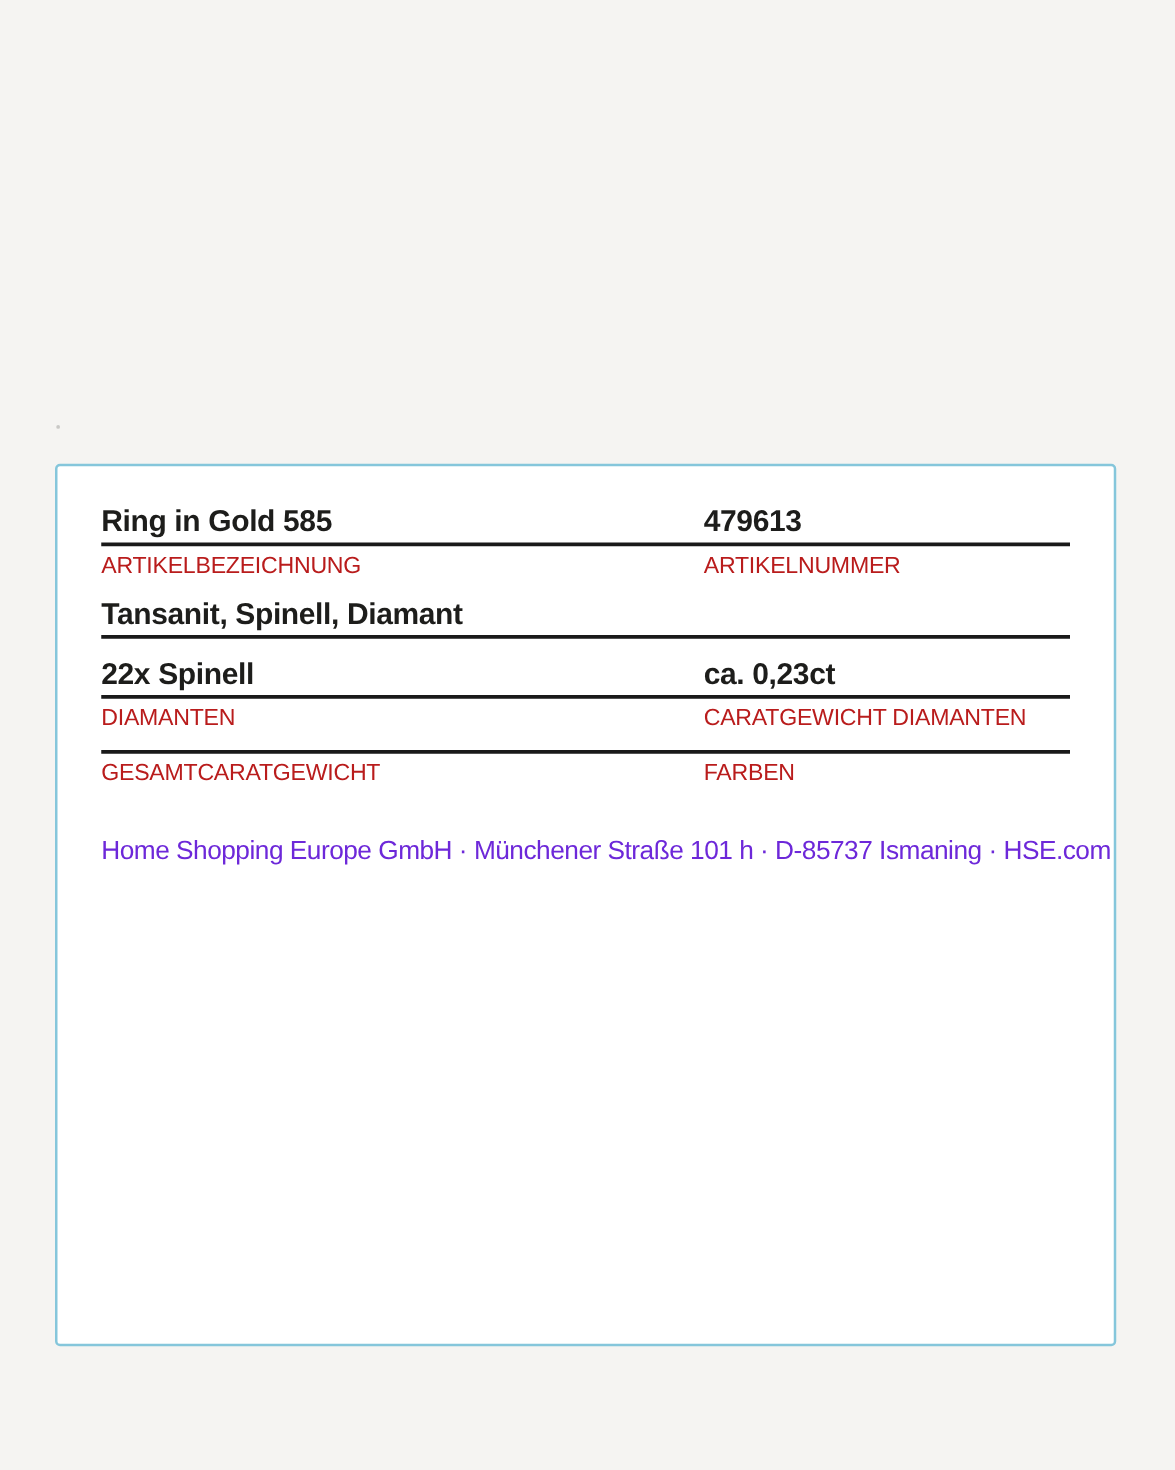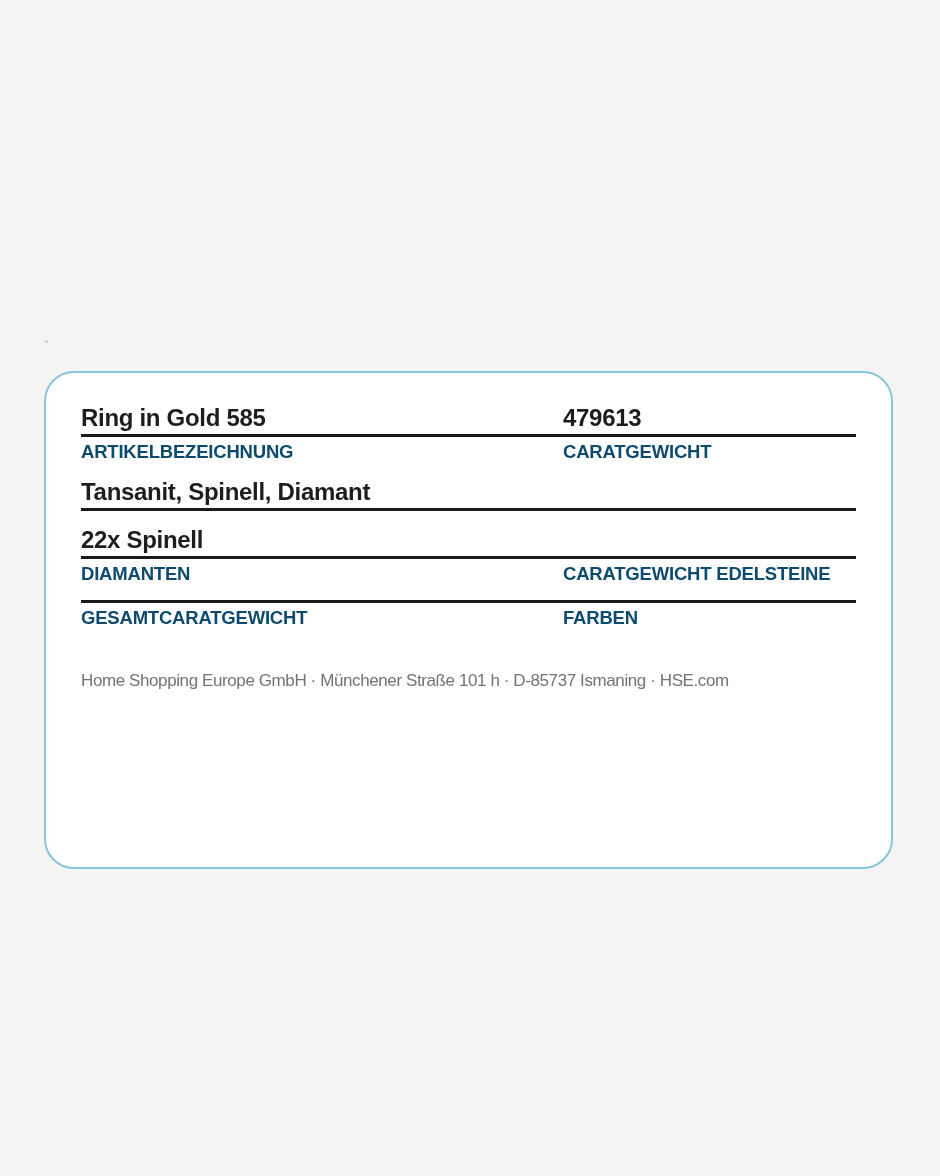--- a/index.html
+++ b/index.html
@@ -24,25 +24,25 @@
     width: 3px;
     height: 3px;
     background: #c9c8c6;
     border-radius: 50%;
   }
   .card {
     position: absolute;
     left: 44px;
     top: 371px;
     width: 849px;
-    height: 498px;
+    height: 706px;
     box-sizing: border-box;
     background: #ffffff;
     border: 2px solid #85c6db;
-    border-radius: 30px;
+    border-radius: 4px;
     padding: 30px 35px 0 35px;
   }
   .row {
     margin-bottom: 14px;
   }
   .vals, .labels {
     display: grid;
     grid-template-columns: 482px 1fr;
     column-gap: 0;
   }
@@ -55,72 +55,73 @@
     white-space: pre;
   }
   .divider {
     height: 3px;
     background: #1a1a1a;
     margin: 1px 0 3px 0;
   }
   .lab {
     font-size: 18.5px;
     line-height: 23px;
-    font-weight: bold;
-    color: #0c4a6e;
+    font-weight: normal;
+    color: #b91c1c;
     letter-spacing: -0.2px;
     white-space: pre;
   }
   .footer {
     margin-top: 39px;
-    font-size: 17px;
+    font-size: 21px;
     line-height: 26px;
     font-weight: normal;
-    color: #737373;
+    color: #6d28d9;
     letter-spacing: -0.4px;
     white-space: pre;
   }
 </style>
 </head>
 <body>
 
 <div class="page">
   <div class="speck"></div>
 
   <div class="card">
 
     <div class="row">
       <div class="vals">
         <div class="val">Ring in Gold 585</div>
         <div class="val">479613</div>
       </div>
       <div class="divider"></div>
       <div class="labels">
         <div class="lab">ARTIKELBEZEICHNUNG</div>
-        <div class="lab">CARATGEWICHT</div>
+        <div class="lab">ARTIKELNUMMER</div>
       </div>
     </div>
 
     <div class="row">
       <div class="vals">
         <div class="val">Tansanit, Spinell, Diamant</div>
         <div class="val"></div>
       </div>
       <div class="divider"></div>
     </div>
 
 
     <div class="row">
       <div class="vals">
         <div class="val">22x Spinell</div>
+        <div class="val">ca. 0,23ct</div>
       </div>
       <div class="divider"></div>
       <div class="labels">
         <div class="lab">DIAMANTEN</div>
-        <div class="lab">CARATGEWICHT EDELSTEINE</div>
+        <div class="lab">CARATGEWICHT DIAMANTEN</div>
       </div>
     </div>
 
 
     <div class="row">
       <div class="vals">
       </div>
       <div class="divider"></div>
       <div class="labels">
         <div class="lab">GESAMTCARATGEWICHT</div>

